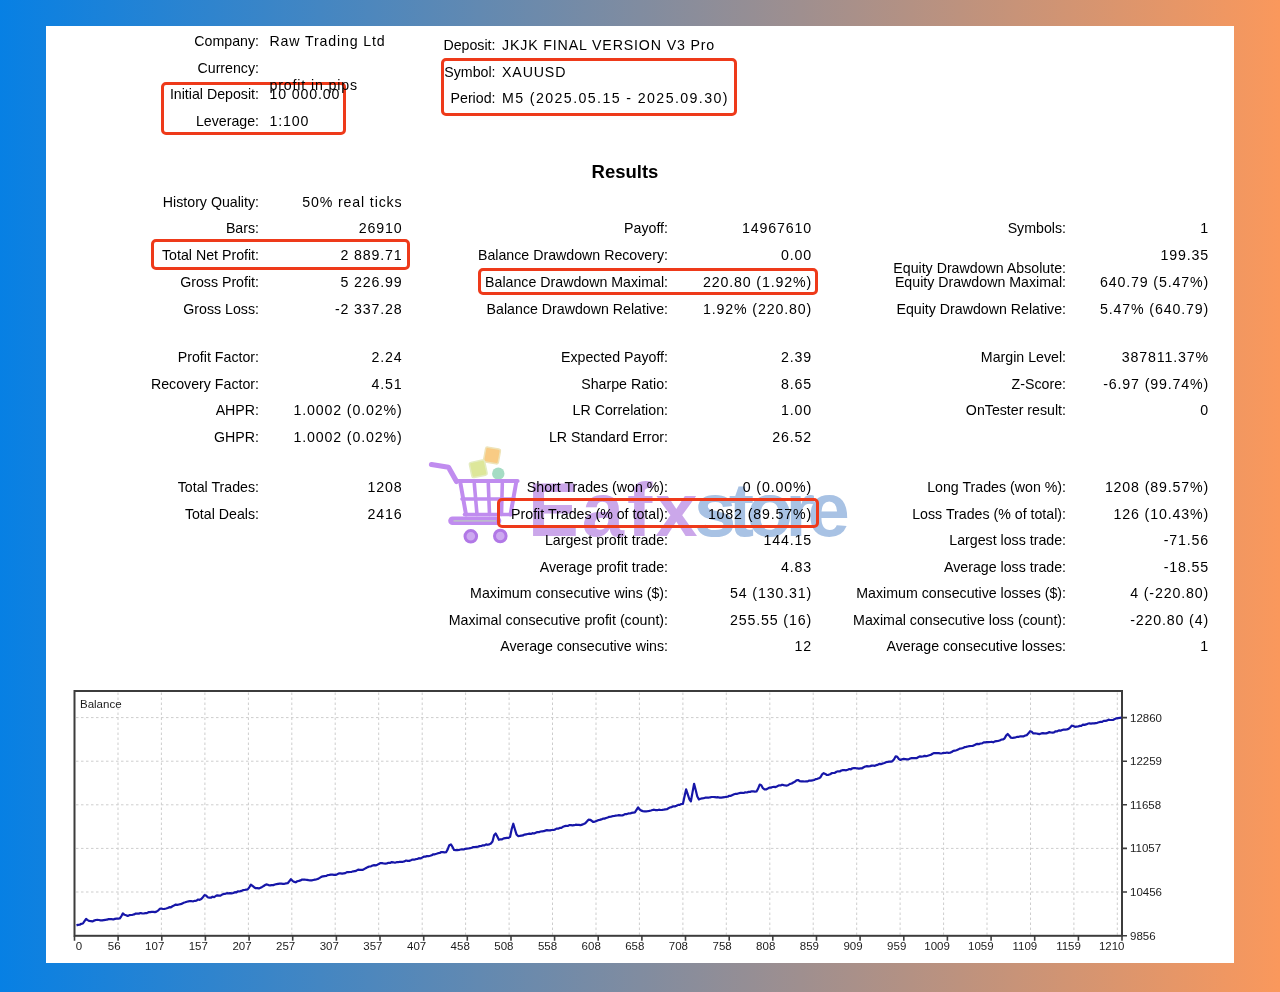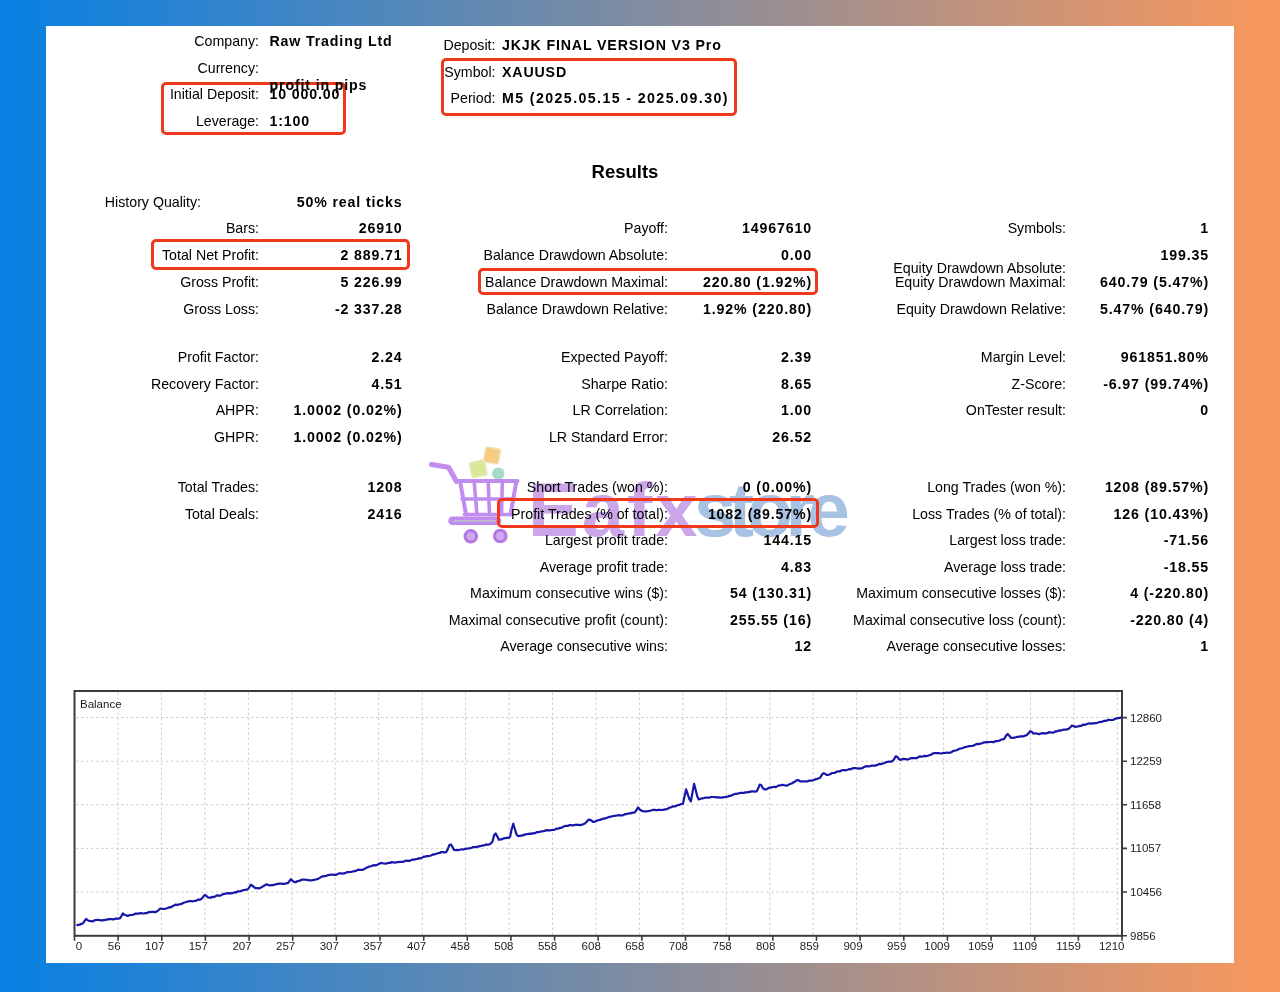--- a/index.html
+++ b/index.html
@@ -1,19 +1,19 @@
 <!DOCTYPE html>
 <html><head><meta charset="utf-8"><style>
 html,body{margin:0;padding:0}
 body{width:1280px;height:992px;position:relative;overflow:hidden;
   background:linear-gradient(90deg,#0780e4,#fa985c);
   font-family:"Liberation Sans",sans-serif}
 .panel{position:absolute;left:46px;top:26.3px;width:1188px;height:937px;background:#fff}
 .t{position:absolute;font-size:14.2px;line-height:26.6px;color:#000;white-space:nowrap}
-.b{font-weight:bold;letter-spacing:0.85px}
+.b{font-weight:normal;letter-spacing:0.85px}
 .r{text-align:right}
 .res{position:absolute;left:565px;top:161px;width:120px;text-align:center;font-size:18.5px;font-weight:bold}
 .rb{position:absolute;border:3.4px solid #ee3a1a;border-radius:5px;box-sizing:border-box}
 .chart,.wm{position:absolute;left:0;top:0}
 .cl{font:11.5px "Liberation Sans",sans-serif;fill:#1c1c1c}
 </style></head><body>
 <div class="panel"></div>
 <svg class="wm" width="1280" height="992" viewBox="0 0 1280 992">
     <rect x="484.5" y="448" width="15" height="15" rx="2" fill="#f8cb84" stroke="#eee3b8" stroke-width="1.5" transform="rotate(10 492 455.5)"></rect>
     <rect x="470.5" y="461" width="15.5" height="15.5" rx="2" fill="#dde79a" stroke="#e4ecc0" stroke-width="1.5" transform="rotate(-12 478.3 468.8)"></rect>
@@ -46,52 +46,52 @@
 <div class="t b" style="left:269.5px;top:81.2px">10 000.00</div>
 <div class="t r" style="right:1021.0px;top:108.0px">Leverage:</div>
 <div class="t b" style="left:269.5px;top:108.0px">1:100</div>
 <div class="t r" style="right:784.5px;top:32.2px">Deposit:</div>
 <div class="t b" style="left:502.0px;top:32.2px">JKJK FINAL VERSION V3 Pro</div>
 <div class="t r" style="right:784.5px;top:58.7px">Symbol:</div>
 <div class="t b" style="left:502.0px;top:58.7px">XAUUSD</div>
 <div class="t r" style="right:784.5px;top:85.0px">Period:</div>
 <div class="t b" style="left:502px;top:85.0px;letter-spacing:1.4px">M5 (2025.05.15 - 2025.09.30)</div>
 <div class="res">Results</div>
-<div class="t r" style="right:1079px;top:188.7px">History Quality:</div>
+<div class="t r" style="right:1021.0px;top:188.7px">History Quality:</div>
 <div class="t b r" style="right:877.5px;top:188.7px">50% real ticks</div>
 <div class="t r" style="right:1021.0px;top:215.2px">Bars:</div>
 <div class="t b r" style="right:877.5px;top:215.2px">26910</div>
 <div class="t r" style="right:612.0px;top:215.2px">Payoff:</div>
 <div class="t b r" style="right:468.0px;top:215.2px">14967610</div>
 <div class="t r" style="right:214.0px;top:215.2px">Symbols:</div>
 <div class="t b r" style="right:71.0px;top:215.2px">1</div>
 <div class="t r" style="right:1021.0px;top:242.2px">Total Net Profit:</div>
 <div class="t b r" style="right:877.5px;top:242.2px">2 889.71</div>
-<div class="t r" style="right:612.0px;top:242.2px">Balance Drawdown Absolute:</div>
+<div class="t r" style="right:612.0px;top:242.2px">Balance Drawdown Recovery:</div>
 <div class="t b r" style="right:468.0px;top:242.2px">0.00</div>
 <div class="t r" style="right:214.0px;top:255px">Equity Drawdown Absolute:</div>
 <div class="t b r" style="right:71.0px;top:242.2px">199.35</div>
 <div class="t r" style="right:1021.0px;top:269.2px">Gross Profit:</div>
 <div class="t b r" style="right:877.5px;top:269.2px">5 226.99</div>
 <div class="t r" style="right:612.0px;top:269.2px">Balance Drawdown Maximal:</div>
 <div class="t b r" style="right:468.0px;top:269.2px">220.80 (1.92%)</div>
 <div class="t r" style="right:214.0px;top:269.2px">Equity Drawdown Maximal:</div>
 <div class="t b r" style="right:71.0px;top:269.2px">640.79 (5.47%)</div>
 <div class="t r" style="right:1021.0px;top:295.7px">Gross Loss:</div>
 <div class="t b r" style="right:877.5px;top:295.7px">-2 337.28</div>
 <div class="t r" style="right:612.0px;top:295.7px">Balance Drawdown Relative:</div>
 <div class="t b r" style="right:468.0px;top:295.7px">1.92% (220.80)</div>
 <div class="t r" style="right:214.0px;top:295.7px">Equity Drawdown Relative:</div>
 <div class="t b r" style="right:71.0px;top:295.7px">5.47% (640.79)</div>
 <div class="t r" style="right:1021.0px;top:344.2px">Profit Factor:</div>
 <div class="t b r" style="right:877.5px;top:344.2px">2.24</div>
 <div class="t r" style="right:612.0px;top:344.2px">Expected Payoff:</div>
 <div class="t b r" style="right:468.0px;top:344.2px">2.39</div>
 <div class="t r" style="right:214.0px;top:344.2px">Margin Level:</div>
-<div class="t b r" style="right:71.0px;top:344.2px">961851.80%</div>
+<div class="t b r" style="right:71.0px;top:344.2px">387811.37%</div>
 <div class="t r" style="right:1021.0px;top:370.7px">Recovery Factor:</div>
 <div class="t b r" style="right:877.5px;top:370.7px">4.51</div>
 <div class="t r" style="right:612.0px;top:370.7px">Sharpe Ratio:</div>
 <div class="t b r" style="right:468.0px;top:370.7px">8.65</div>
 <div class="t r" style="right:214.0px;top:370.7px">Z-Score:</div>
 <div class="t b r" style="right:71.0px;top:370.7px">-6.97 (99.74%)</div>
 <div class="t r" style="right:1021.0px;top:397.2px">AHPR:</div>
 <div class="t b r" style="right:877.5px;top:397.2px">1.0002 (0.02%)</div>
 <div class="t r" style="right:612.0px;top:397.2px">LR Correlation:</div>
 <div class="t b r" style="right:468.0px;top:397.2px">1.00</div>

